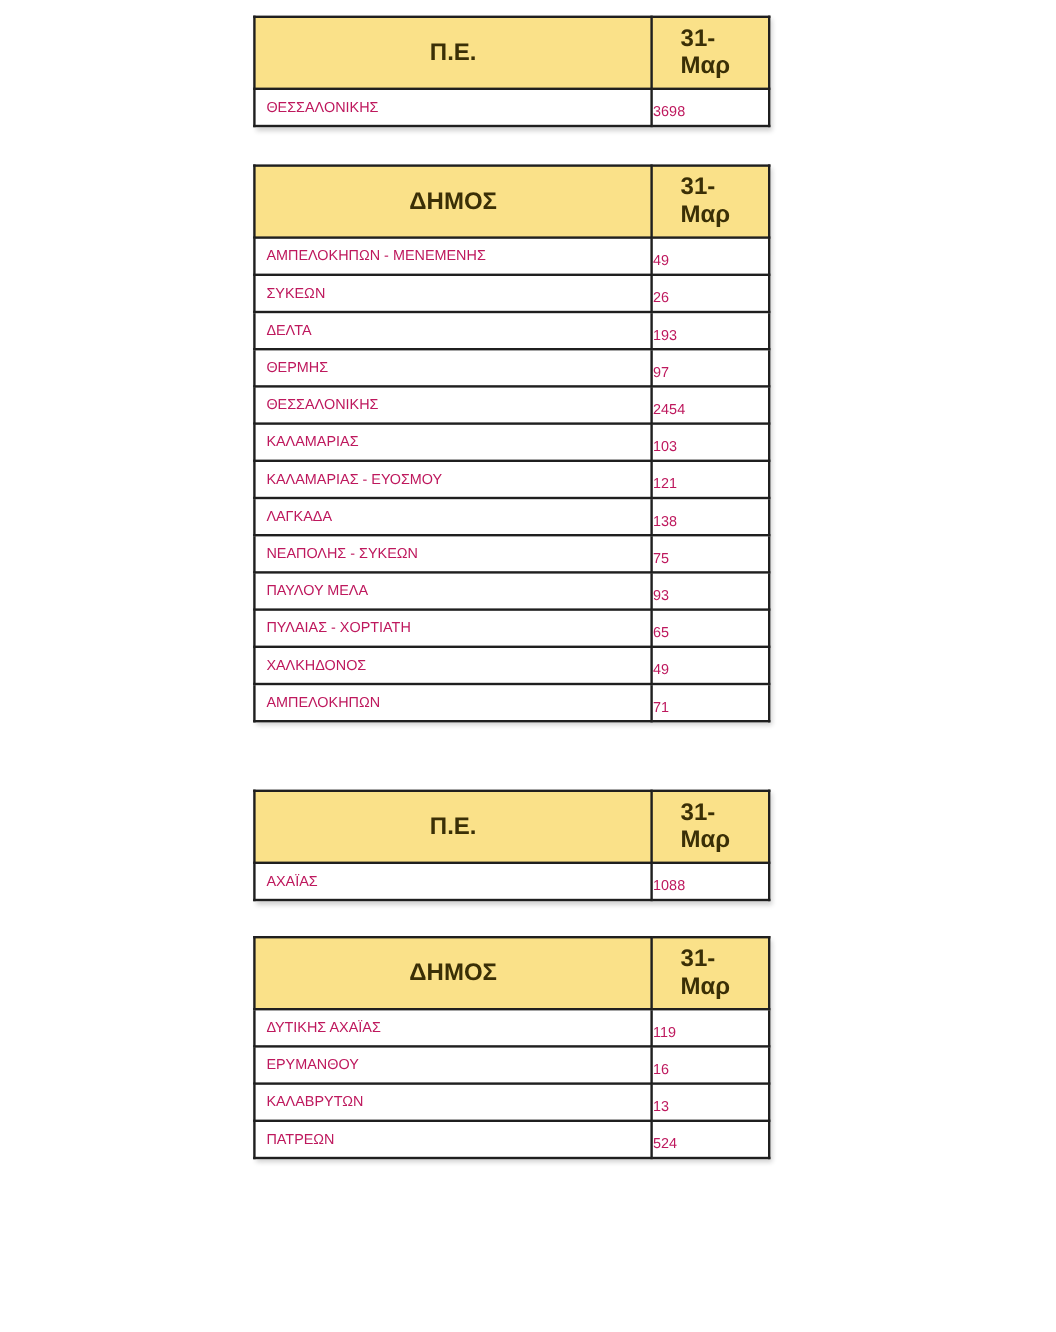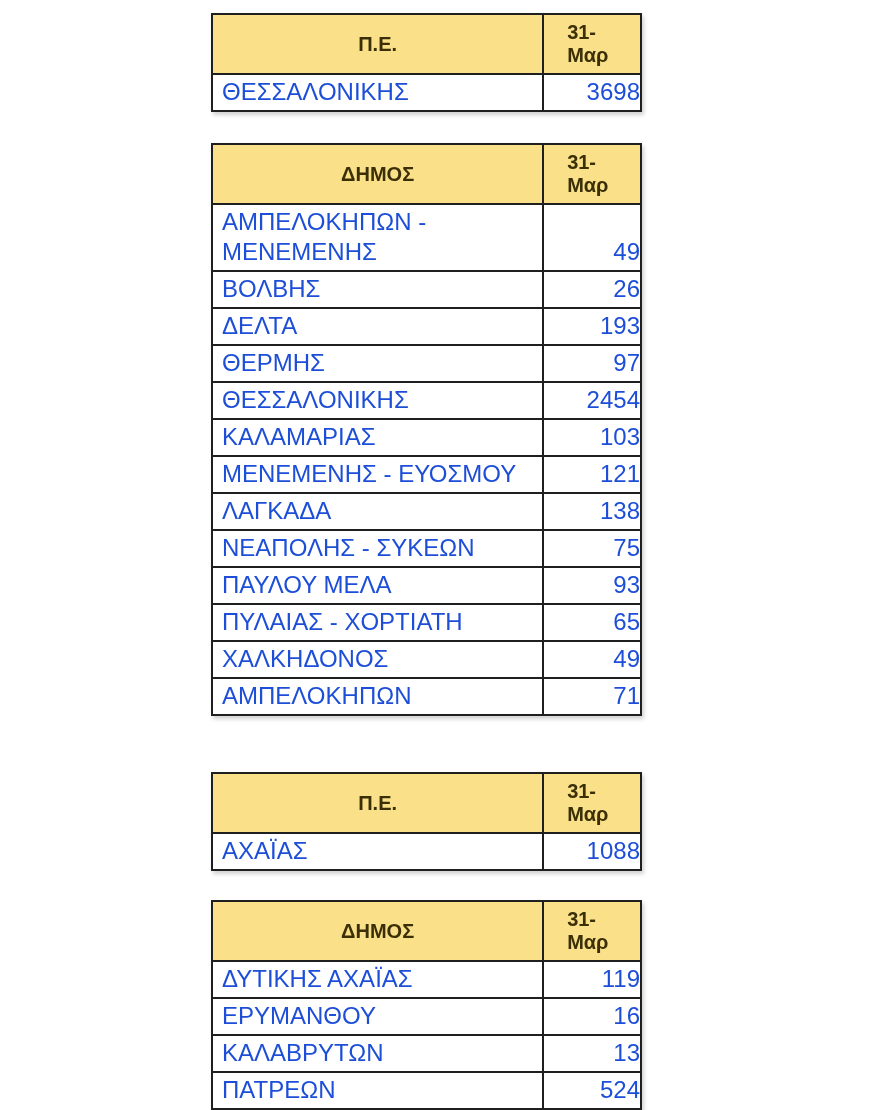--- a/index.html
+++ b/index.html
@@ -41,32 +41,32 @@
     vertical-align: middle;
     height: 60px;
     padding: 4px 2px;
   }
   th .date-wrap {
     display: inline-block;
     width: 50px;
     text-align: left;
   }
   td {
-    font-size: 24px;
-    color: #1d4ed8;
+    font-size: 12px;
+    color: #be185d;
     height: 31px;
     line-height: 1.25;
   }
   td.d-name {
     text-align: left;
     padding: 2px 6px 3px 9px;
     vertical-align: middle;
   }
   td.d-value {
-    text-align: right;
+    text-align: left;
     vertical-align: bottom;
     padding-bottom: 3px;
   }
 </style>
 </head>
 <body>
 
 <div class="tables-col">
 
   <table class="data-table t1">
@@ -98,41 +98,41 @@
         <th class="h-name">ΔΗΜΟΣ</th>
         <th class="h-date"><span class="date-wrap">31-Μαρ</span></th>
       </tr>
     </thead>
     <tbody>
       <tr>
         <td class="d-name">ΑΜΠΕΛΟΚΗΠΩΝ - ΜΕΝΕΜΕΝΗΣ</td>
         <td class="d-value">49</td>
       </tr>
       <tr>
-        <td class="d-name">ΒΟΛΒΗΣ</td>
+        <td class="d-name">ΣΥΚΕΩΝ</td>
         <td class="d-value">26</td>
       </tr>
       <tr>
         <td class="d-name">ΔΕΛΤΑ</td>
         <td class="d-value">193</td>
       </tr>
       <tr>
         <td class="d-name">ΘΕΡΜΗΣ</td>
         <td class="d-value">97</td>
       </tr>
       <tr>
         <td class="d-name">ΘΕΣΣΑΛΟΝΙΚΗΣ</td>
         <td class="d-value">2454</td>
       </tr>
       <tr>
         <td class="d-name">ΚΑΛΑΜΑΡΙΑΣ</td>
         <td class="d-value">103</td>
       </tr>
       <tr>
-        <td class="d-name">ΜΕΝΕΜΕΝΗΣ - ΕΥΟΣΜΟΥ</td>
+        <td class="d-name">ΚΑΛΑΜΑΡΙΑΣ - ΕΥΟΣΜΟΥ</td>
         <td class="d-value">121</td>
       </tr>
       <tr>
         <td class="d-name">ΛΑΓΚΑΔΑ</td>
         <td class="d-value">138</td>
       </tr>
       <tr>
         <td class="d-name">ΝΕΑΠΟΛΗΣ - ΣΥΚΕΩΝ</td>
         <td class="d-value">75</td>
       </tr>

